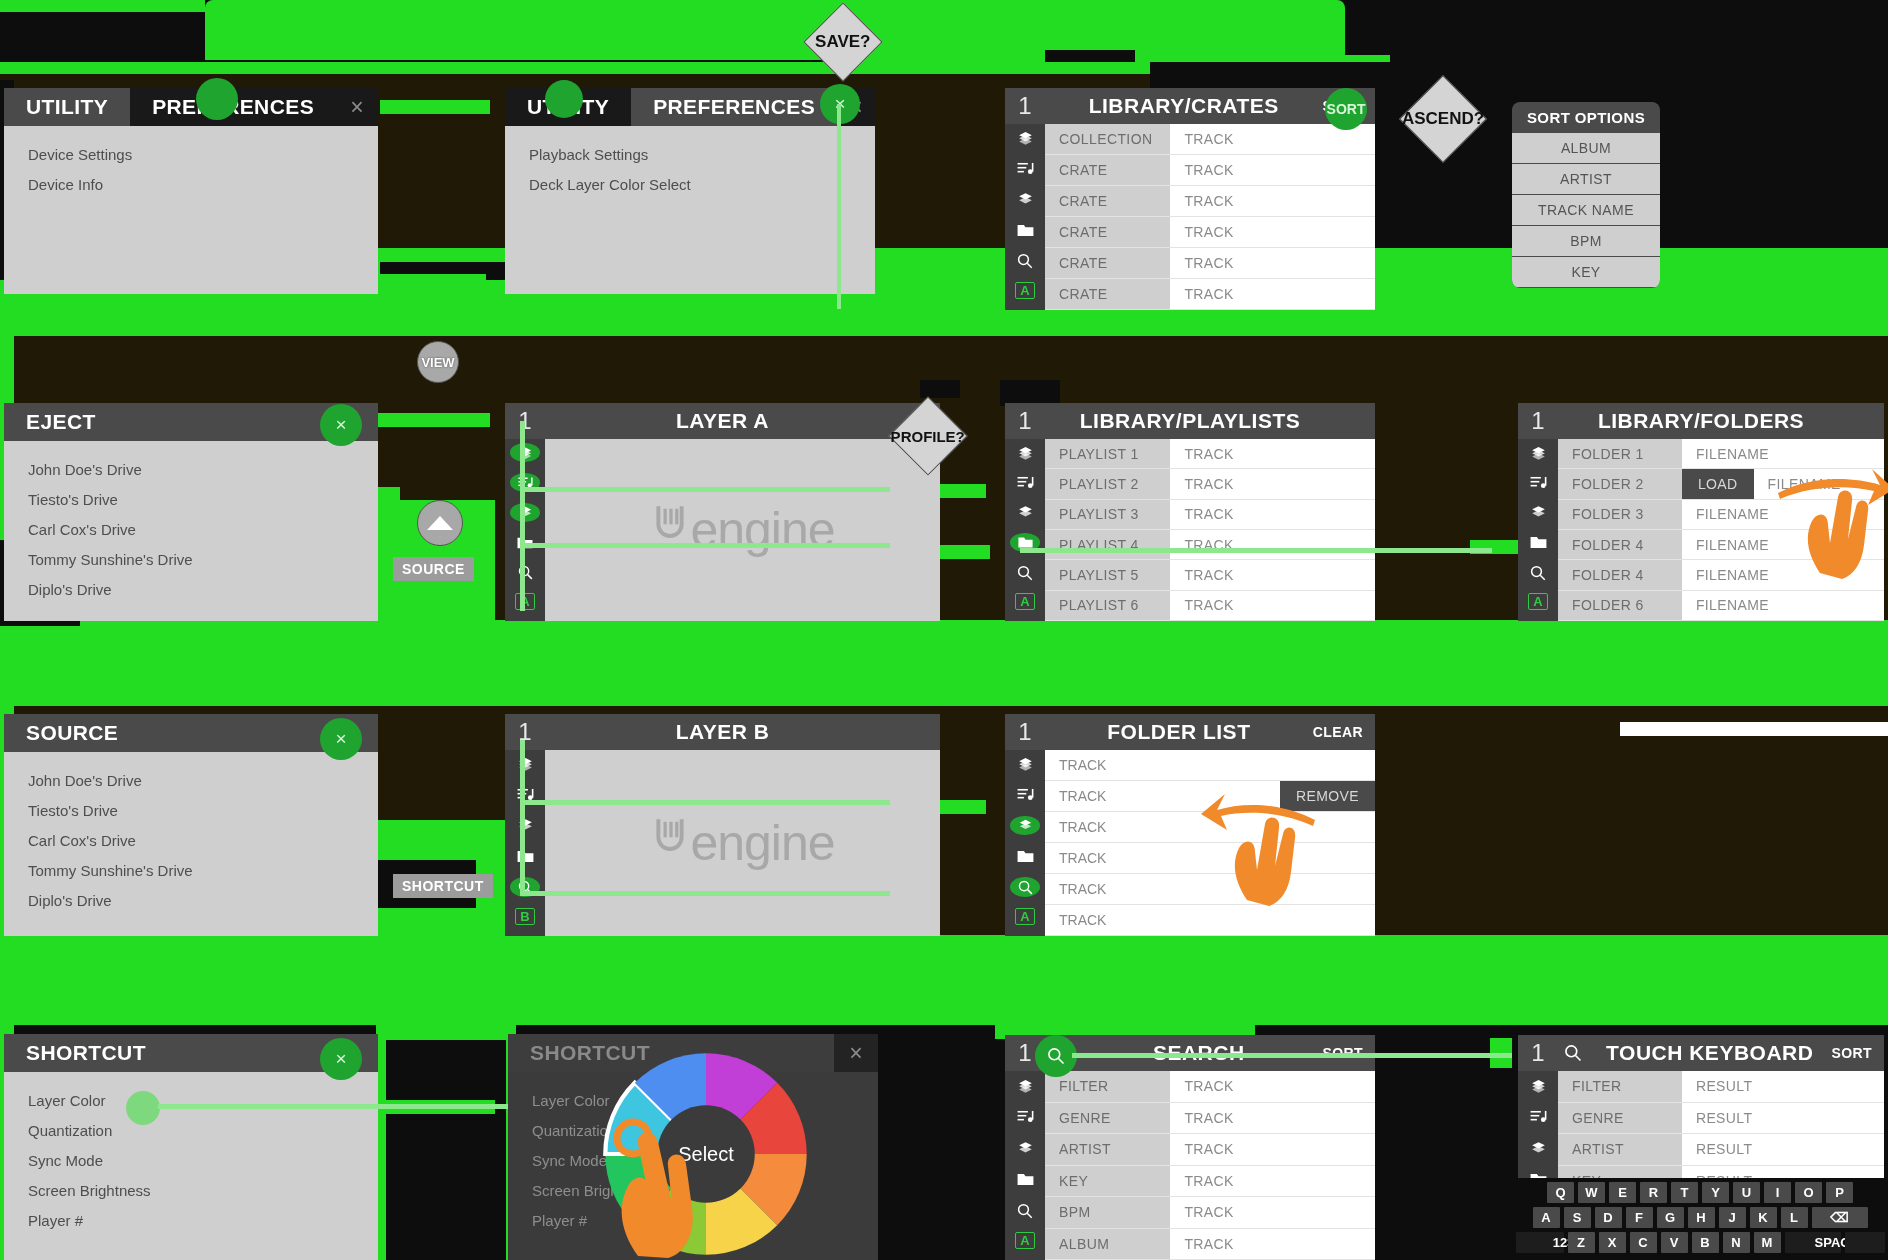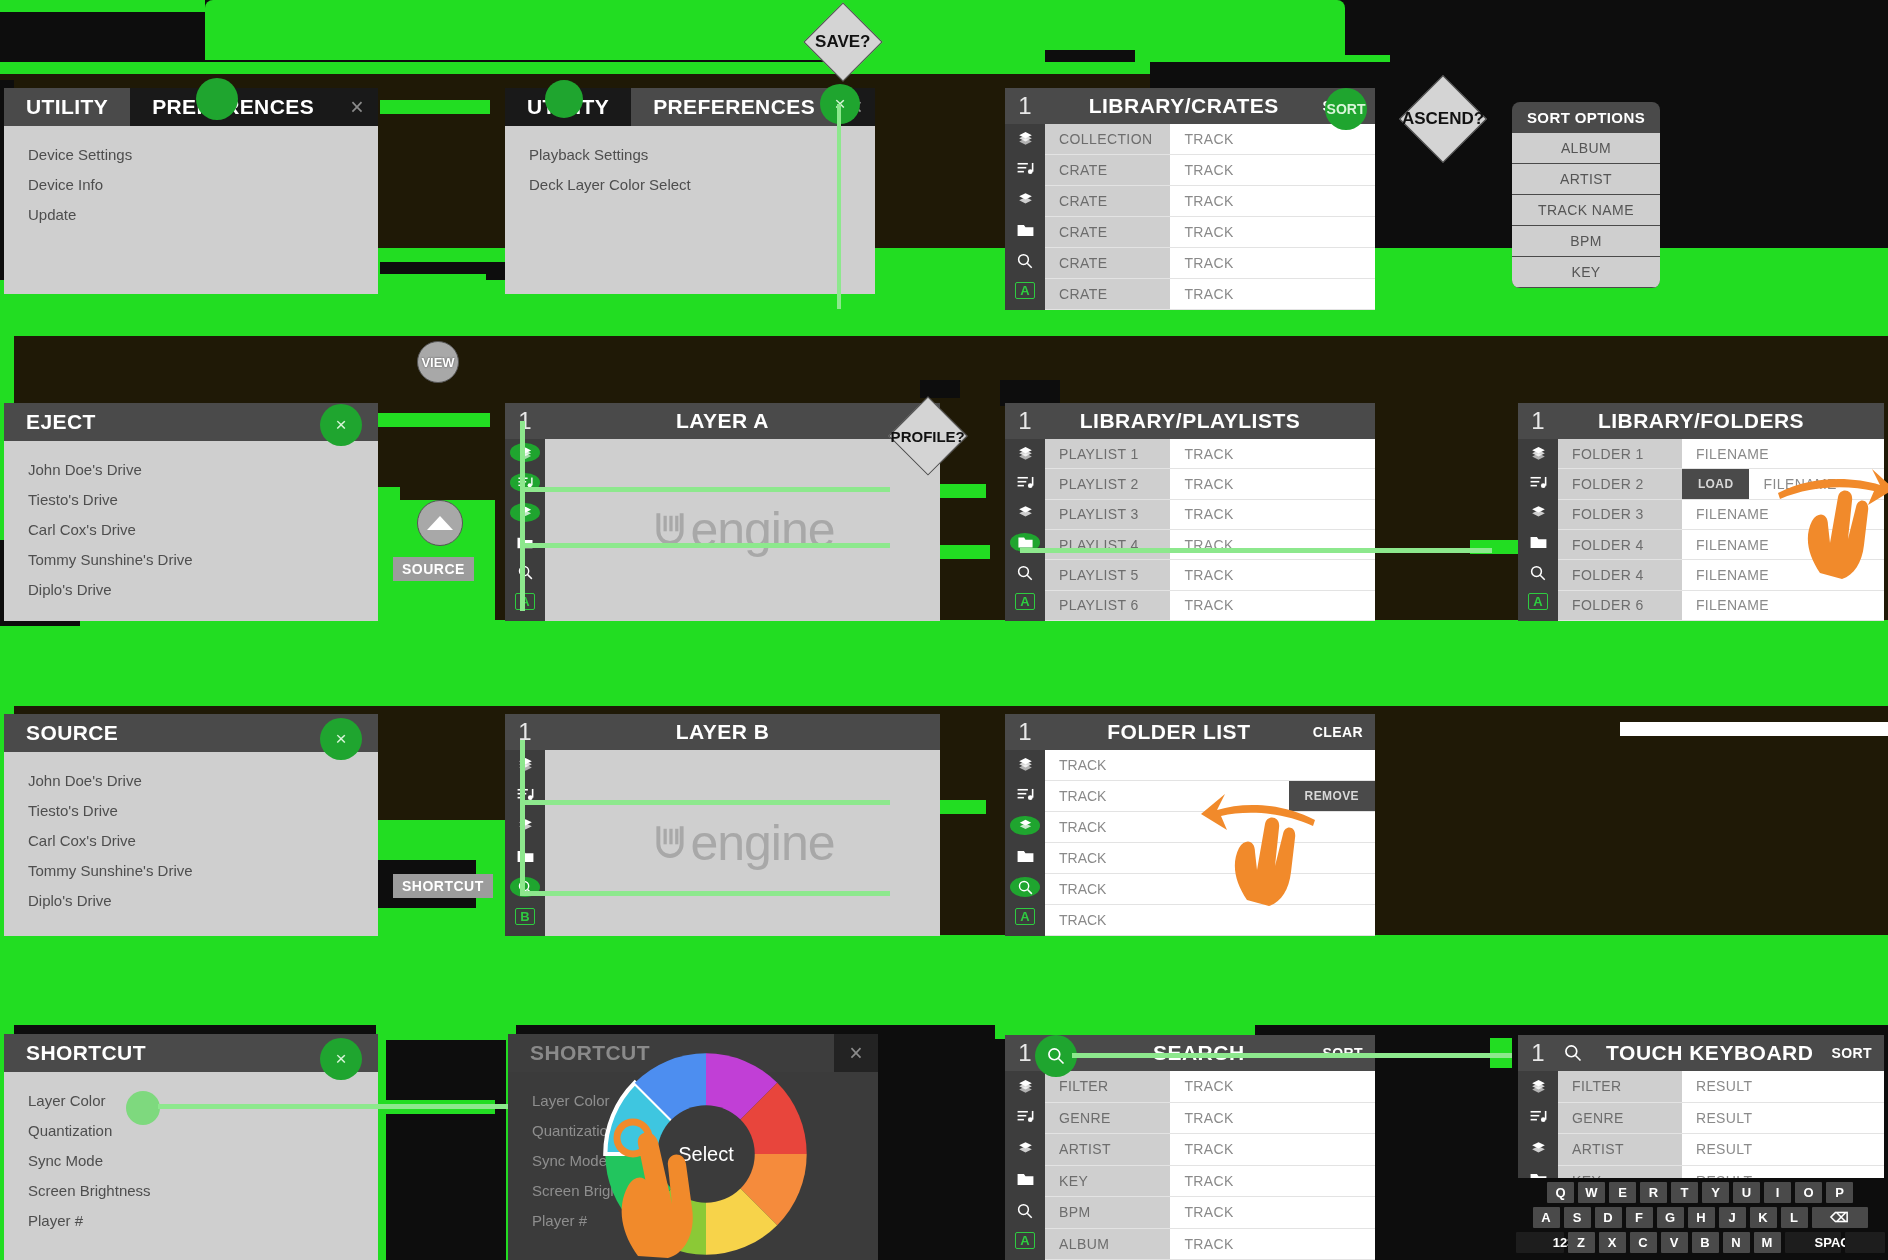--- a/index.html
+++ b/index.html
@@ -110,33 +110,33 @@
   .cell-r {
     flex: 1; background: #ffffff; color: #8a8a8a;
     font-size: 14px; display: flex; align-items: center; padding-left: 14px;
     letter-spacing: .4px;
   }
   .cell-full {
     flex: 1; background: #ffffff; color: #8a8a8a;
     font-size: 14px; display: flex; align-items: center; padding-left: 14px;
   }
   .inline-btn {
-    background: #4a4a4a; color: #d8d8d8; font-size: 12px;
+    background: #4a4a4a; color: #d8d8d8; font-size: 14px;
     display: flex; align-items: center; justify-content: center;
-    padding: 0 16px; letter-spacing: .4px; font-weight: bold;
+    padding: 0 16px; letter-spacing: .4px;
   }
 
   
   .deck .deck-screen {
     flex: 1; background: #cfcfcf;
     display: flex; align-items: center; justify-content: center;
     position: relative;
   }
   .engine-logo {
-    display: flex; align-items: center; 
+    display: flex; align-items: flex-start; 
     color: #a8a8a8; font-size: 50px; font-weight: 300;
     letter-spacing: -1px;
   }
 
   
   .diamond {
     position: absolute;
     background: #d4d4d4;
     border: 1.5px solid #4a4a4a;
     transform: rotate(45deg);
@@ -286,21 +286,20 @@
         <span>PREFERENCES</span>
       </div>
       <div class="bar-spacer"></div>
       <div class="x-btn">
         <span>×</span>
       </div>
     </div>
     <div class="dlg-body">
       <div class="opt">Device Settings</div>
       <div class="opt">Device Info</div>
-      <div class="opt">Update</div>
     </div>
   </div>
   <div class="circle-btn green" style="left:196px;top:78px;width:42px;height:42px"></div>
 
   <div class="panel dlg" style="left:505px;top:88px;height:206px;width:370px;">
     <div class="dlg-bar">
       <div class="tab on-dark">
         <span>UTILITY</span>
       </div>
       <div class="tab active">

